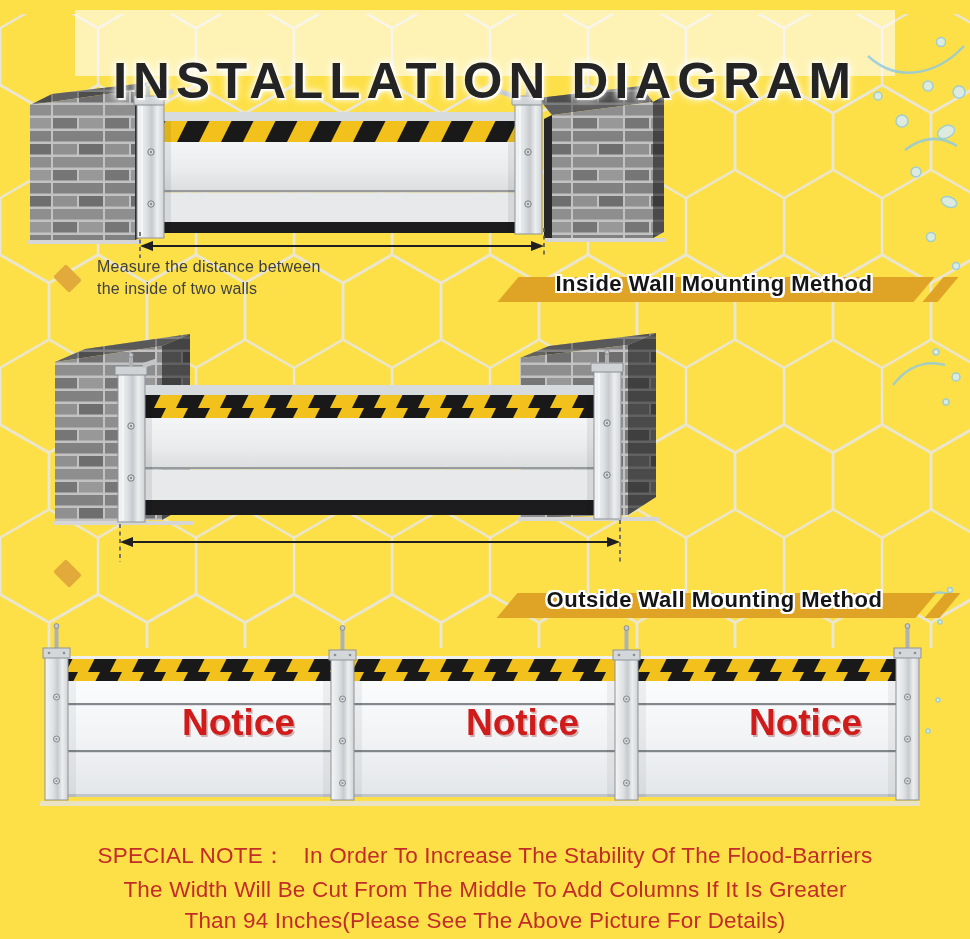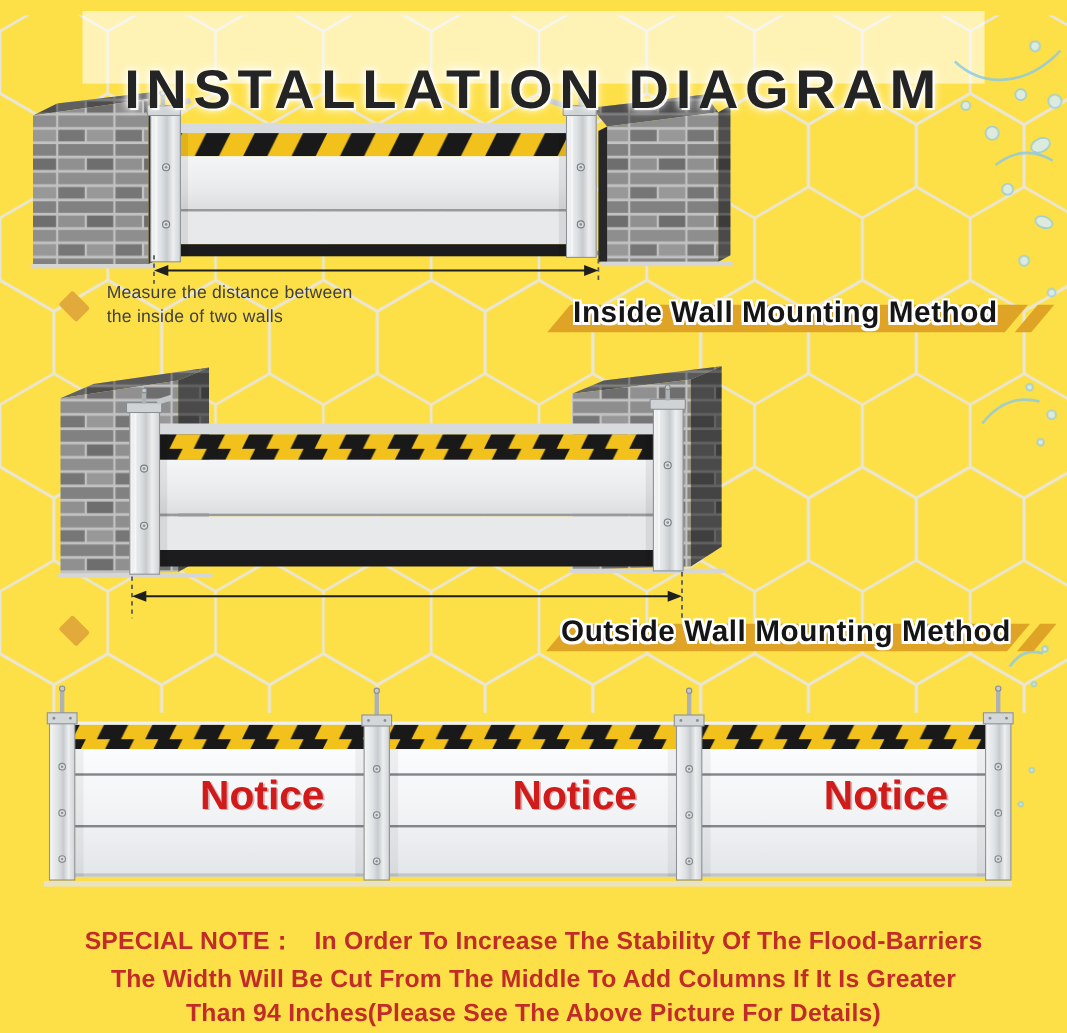--- a/index.html
+++ b/index.html
@@ -21,34 +21,34 @@
          color:#3e4043;letter-spacing:.2px;}
   .cap1{left:55px;top:256px;width:400px;}
   .cap2{left:55px;top:551px;width:420px;}
 
   .banner{position:absolute;height:35px;}
   .banner .band{position:absolute;left:14px;right:10px;top:10px;bottom:0;
          background:#dfa426;transform:skewX(-40deg);z-index:0;}
   .banner .tick{position:absolute;right:-14px;top:10px;width:15px;height:25px;
          background:#dfa426;transform:skewX(-40deg);z-index:0;}
   .banner .blabel{position:absolute;left:0;right:0;top:0;display:block;text-align:center;
-         font-size:27px;font-weight:bold;line-height:34px;color:#151515;z-index:1;
+         font-size:22px;font-weight:bold;line-height:34px;color:#151515;z-index:1;
          letter-spacing:.5px;
          text-shadow:-2px -2px 0 #fff,2px -2px 0 #fff,-2px 2px 0 #fff,2px 2px 0 #fff,
                      0 -2px 0 #fff,0 2px 0 #fff,-2px 0 0 #fff,2px 0 0 #fff;}
   .ban1{left:494px;top:267px;width:440px;}
-  .ban2{left:493px;top:557px;width:443px;}
+  .ban2{left:493px;top:583px;width:443px;}
 
   .notice{position:absolute;top:702px;width:190px;height:42px;text-align:right;
          font-size:37px;line-height:42px;font-weight:bold;color:#d01b1b;
          text-shadow:1.5px 1.5px 0 rgba(130,10,10,.3);}
   .n1{left:105px;} .n2{left:389px;} .n3{left:672px;}
 
   .note-line{position:absolute;left:0;width:970px;text-align:center;
-         font-weight:bold;color:#c22c28;font-size:22.5px;letter-spacing:.2px;}
+         font-weight:normal;color:#c22c28;font-size:22.5px;letter-spacing:.2px;}
   .nl1{top:840px;} .nl2{top:877px;} .nl3{top:908px;}
   .note-prefix{display:inline-block;margin-right:18px;}
 </style>
 </head>
 <body>
 
 <div class="page">
 
   <svg class="bg" width="970" height="939" viewBox="0 0 970 939">
     <defs>

